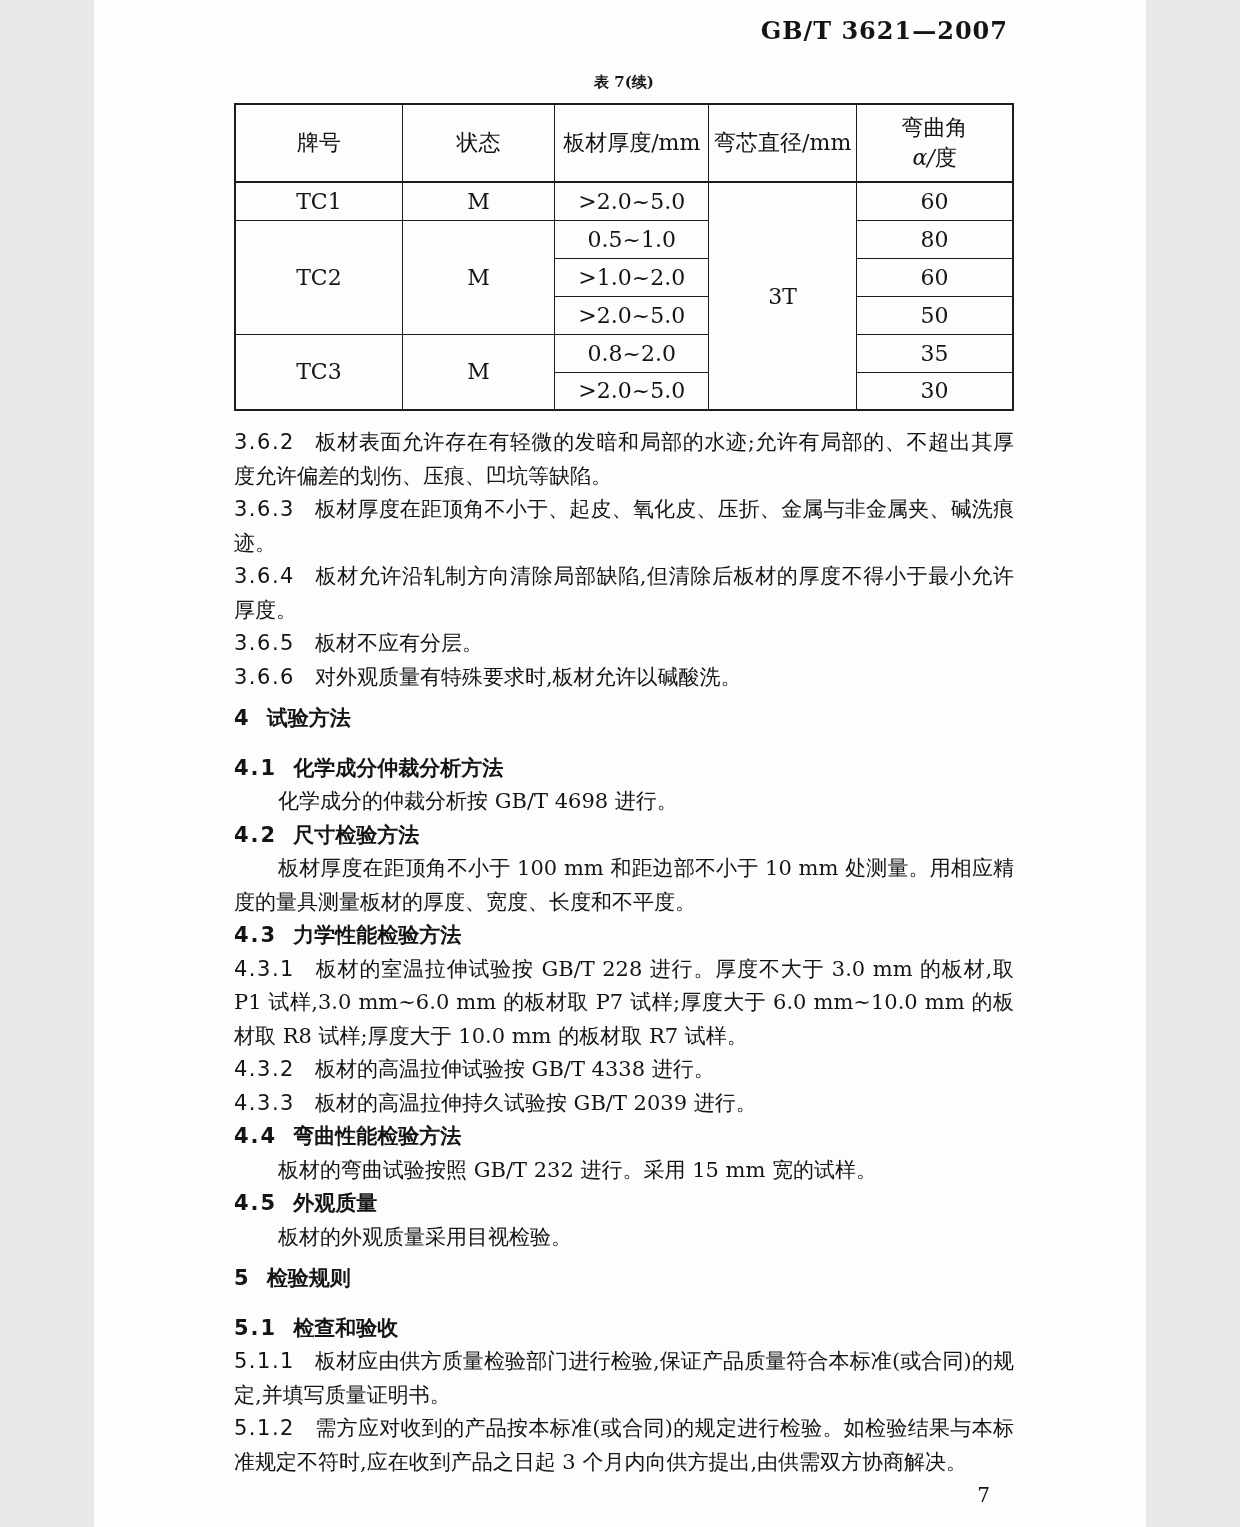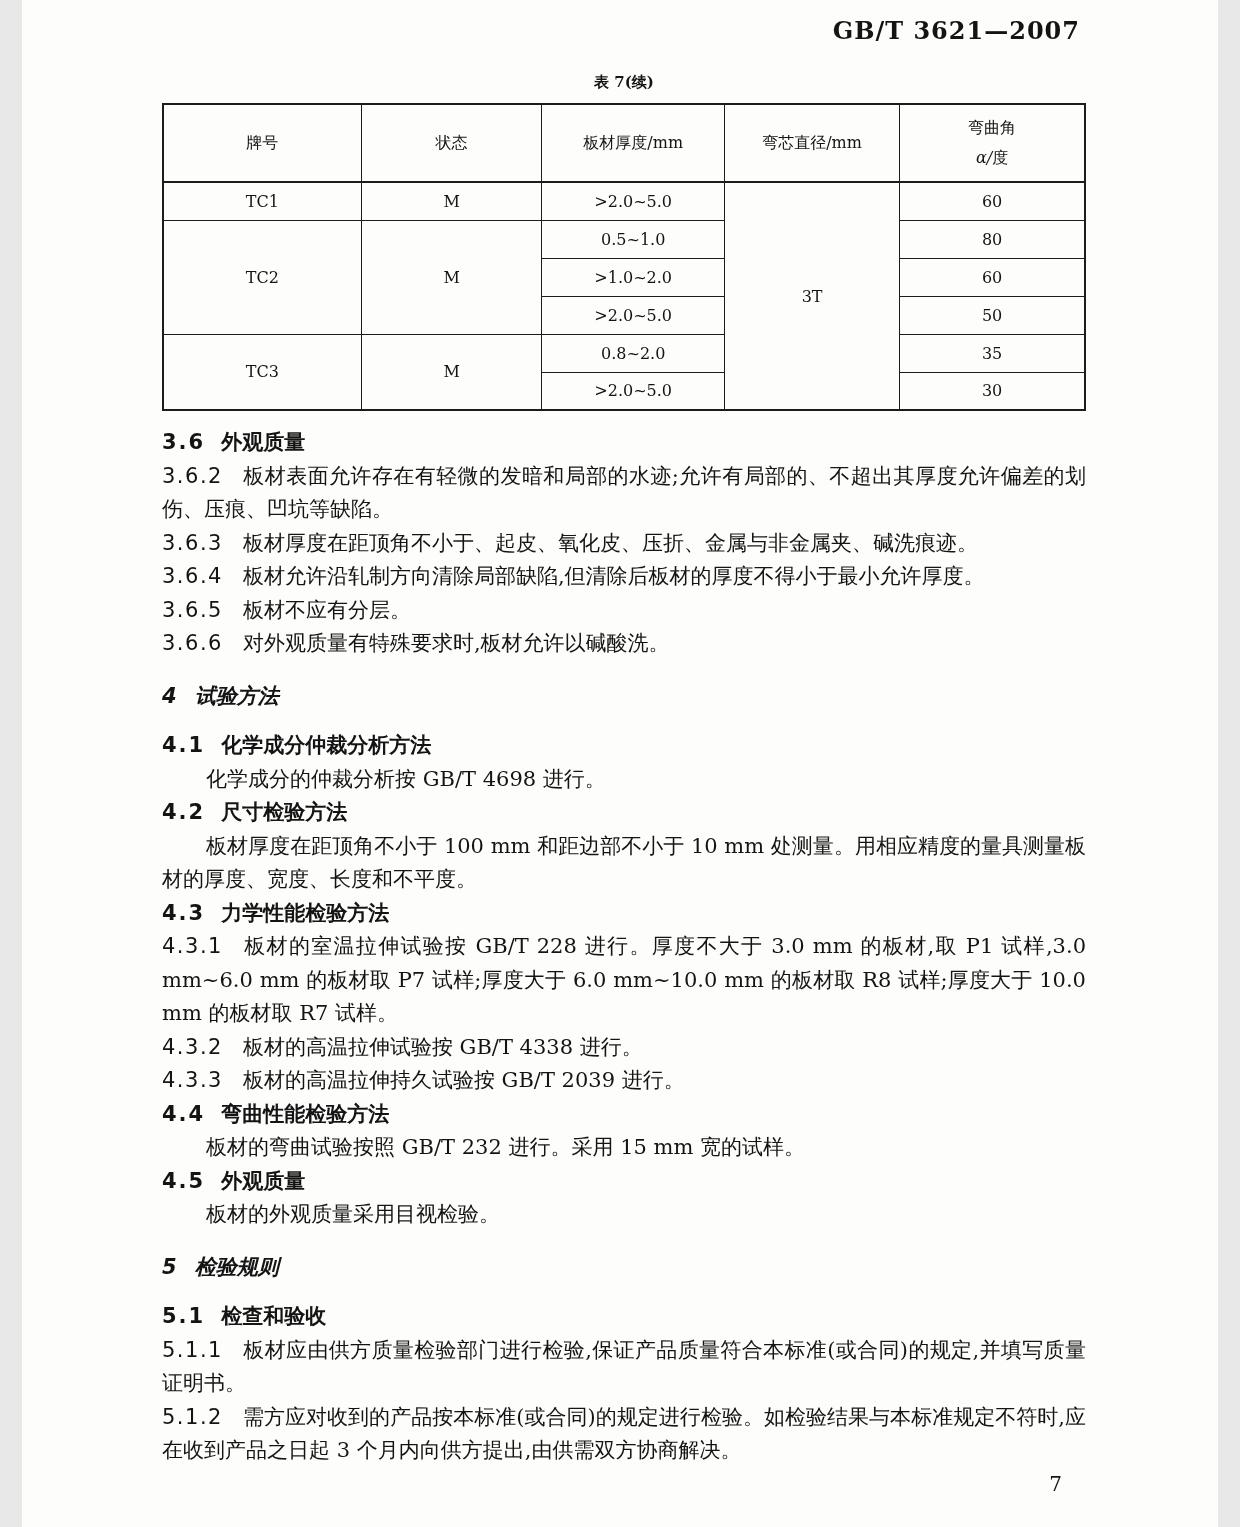--- a/index.html
+++ b/index.html
@@ -1,19 +1,19 @@
 <!DOCTYPE html>
 <html><head>
 <meta charset="utf-8">
 <style>
   * { box-sizing: border-box; }
   html, body { margin: 0; padding: 0; background: #e8e8e8; }
   .page {
     position: relative;
-    width: 1196px;
+    width: 1052px;
     height: 1527px;
     margin: 0 auto;
     background: #fdfdfc;
     color: #141414;
     font-family: "DejaVu Serif", "Liberation Serif", serif;
     padding: 16px 132px 0 140px;
     overflow: hidden;
   }
   .doc-header {
     text-align: right;
@@ -27,21 +27,21 @@
     text-align: center;
     font-weight: bold;
     font-size: 15px;
     margin-top: 28px;
   }
   table.spec-table {
     width: 100%;
     border-collapse: collapse;
     table-layout: fixed;
     margin-top: 11px;
-    font-size: 16px;
+    font-size: 22px;
     border: 2px solid #1c1c1c;
   }
   table.spec-table th, table.spec-table td {
     border: 1px solid #1c1c1c;
     text-align: center;
     vertical-align: middle;
     font-weight: normal;
     padding: 0;
   }
   table.spec-table thead tr { height: 78px; }
@@ -56,21 +56,21 @@
   }
   .content p {
     margin: 0;
     text-align: justify;
   }
   p.h1, p.h2 {
     font-family: "DejaVu Sans", "Liberation Sans", sans-serif;
     font-weight: bold;
     text-align: left;
   }
-  p.h1 { margin-top: 19px; margin-bottom: 16px; font-style: italic; }
+  p.h1 { margin-top: 8px; margin-bottom: 16px; }
   .num {
     font-family: "DejaVu Sans", "Liberation Sans", sans-serif;
     letter-spacing: 1.5px;
     margin-right: 20px;
     white-space: nowrap;
   }
   p.h1 .num, p.h2 .num { margin-right: 16px; letter-spacing: 2px; }
   p.indent { text-indent: 2.1em; }
   .page-number {
     text-align: right;
@@ -137,21 +137,20 @@
         <td>35</td>
       </tr>
       <tr>
         <td>&gt;2.0~5.0</td>
         <td>30</td>
       </tr>
     </tbody>
   </table>
 
   <div class="content">
-    <p class="h2"><span class="num">3.6</span><span>外观质量</span></p>
     <p class="body"><span class="num">3.6.2</span><span>板材表面允许存在有轻微的发暗和局部的水迹;允许有局部的、不超出其厚度允许偏差的划伤、压痕、凹坑等缺陷。</span></p>
     <p class="body"><span class="num">3.6.3</span><span>板材厚度在距顶角不小于、起皮、氧化皮、压折、金属与非金属夹、碱洗痕迹。</span></p>
     <p class="body"><span class="num">3.6.4</span><span>板材允许沿轧制方向清除局部缺陷,但清除后板材的厚度不得小于最小允许厚度。</span></p>
     <p class="body"><span class="num">3.6.5</span><span>板材不应有分层。</span></p>
     <p class="body"><span class="num">3.6.6</span><span>对外观质量有特殊要求时,板材允许以碱酸洗。</span></p>
 
     <p class="h1"><span class="num">4</span><span>试验方法</span></p>
     <p class="h2"><span class="num">4.1</span><span>化学成分仲裁分析方法</span></p>
     <p class="indent">化学成分的仲裁分析按 GB/T 4698 进行。</p>
     <p class="h2"><span class="num">4.2</span><span>尺寸检验方法</span></p>

